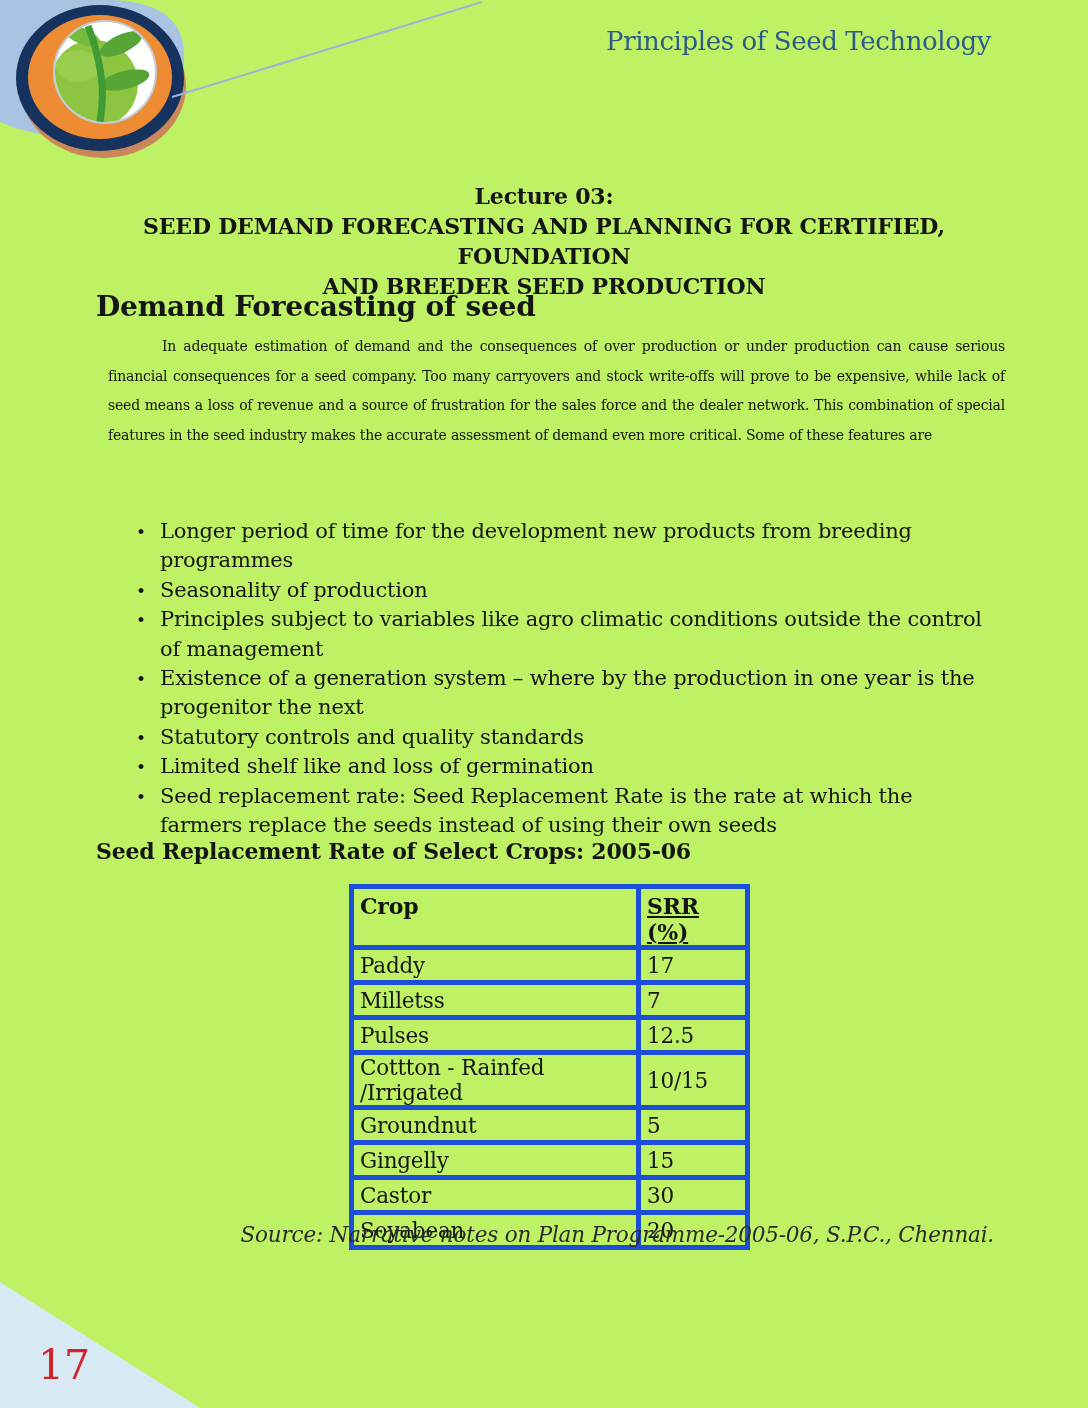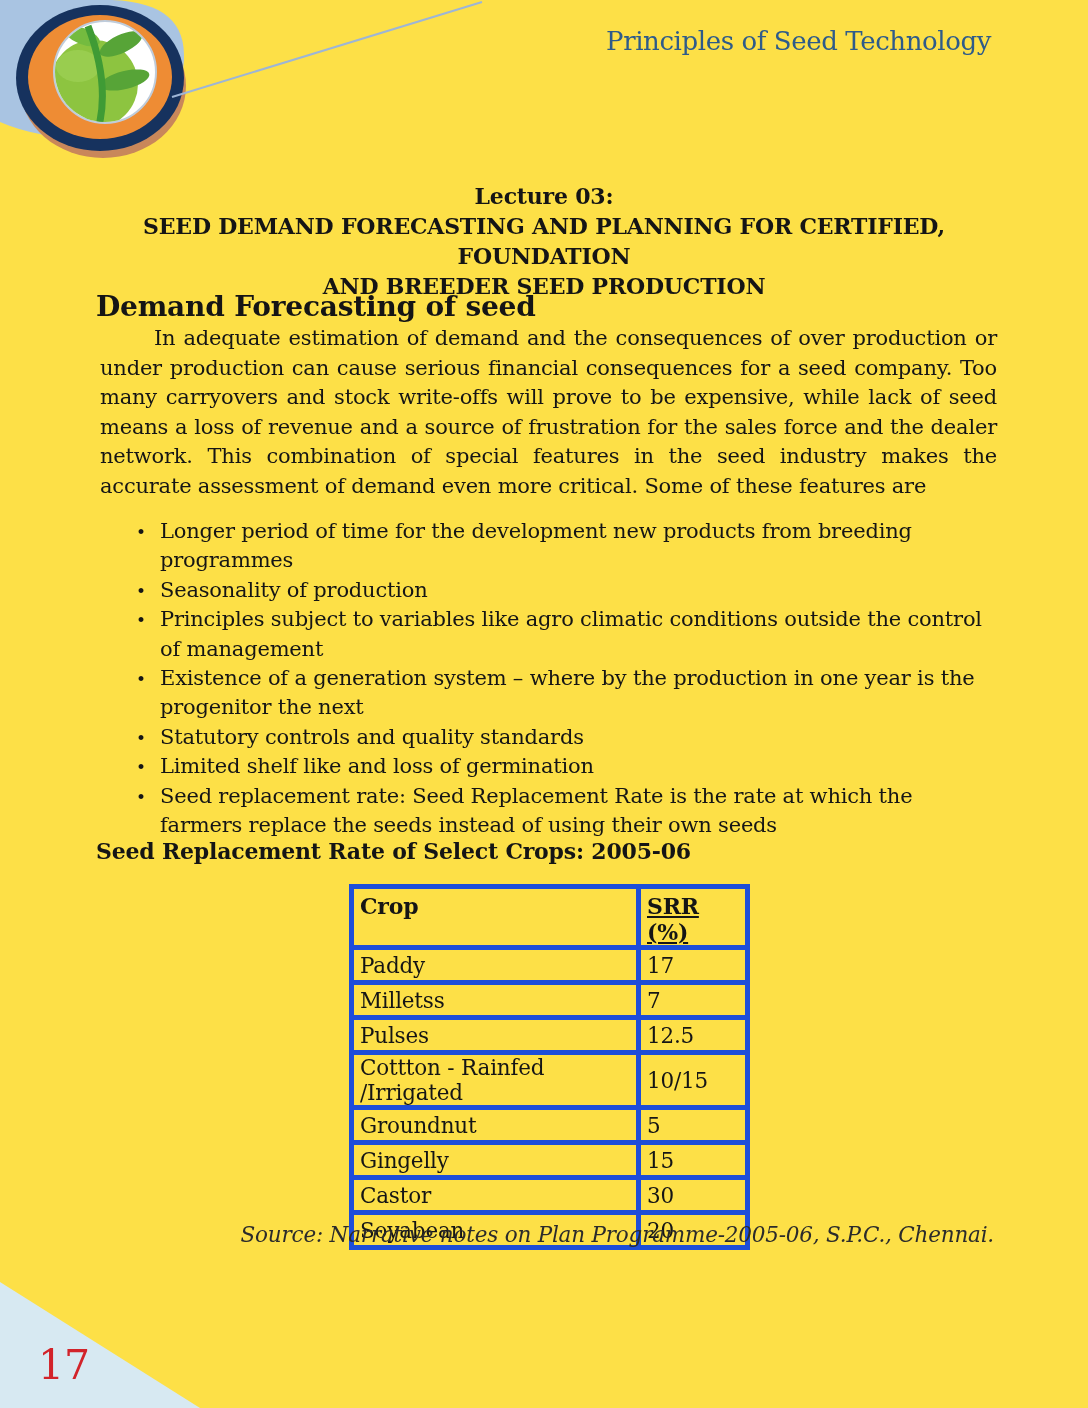--- a/index.html
+++ b/index.html
@@ -1,36 +1,36 @@
 <!DOCTYPE html>
 <html><head>
 <meta charset="utf-8">
 <style>
   html,body { margin:0; padding:0; background:#ffffff; }
   .page {
-    position:relative; width:1088px; height:1408px; background:#fde047;
+    position:relative; width:1088px; height:1408px; background:#bef264;
     overflow:hidden; font-family:"DejaVu Serif","Liberation Serif",serif;
     color:#151515; letter-spacing:-0.2px;
   }
   .header-art { position:absolute; top:0; left:0; }
   .header-title {
     position:absolute; top:26px; right:97px;
     font-size:26px; color:#2e5b8a; letter-spacing:-0.4px;
   }
   .title-block {
     position:absolute; top:181px; left:96px; width:896px;
     text-align:center; font-weight:bold; font-size:22px; line-height:30px;
   }
   .h-demand {
     position:absolute; top:290px; left:96px;
     font-size:28px; font-weight:bold;
   }
   .para {
-    position:absolute; top:320px; left:96px; width:897px; margin:4px;
-    font-size:21px; line-height:29.6px; text-align:justify; text-indent:54px;
+    position:absolute; top:320px; left:96px; width:897px; margin:12px;
+    font-size:14px; line-height:29.6px; text-align:justify; text-indent:54px;
   }
   .bullets {
     position:absolute; top:517px; left:133px; width:862px;
     list-style:none; margin:0; padding:0; font-size:21px; line-height:29.4px;
   }
   .bullets li { position:relative; padding-left:27px; }
   .bullets li::before {
     content:"•"; position:absolute; left:3px; top:1px; font-size:17px;
   }
   .h-srr {

